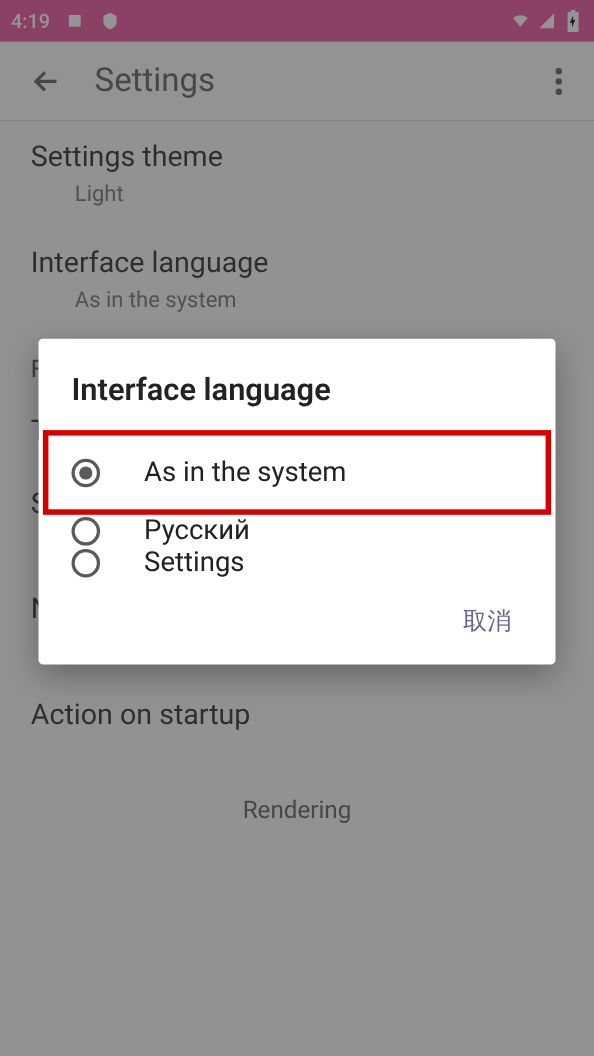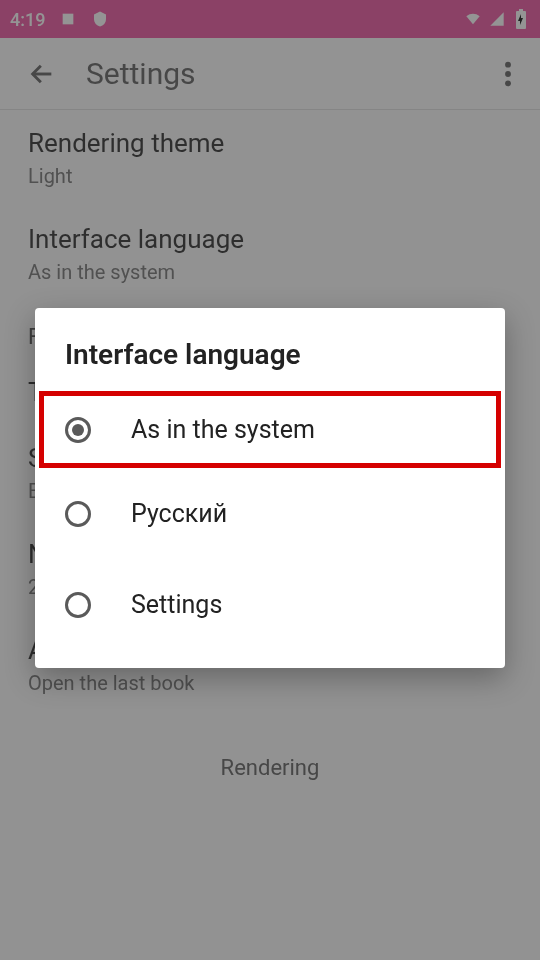--- a/index.html
+++ b/index.html
@@ -35,21 +35,21 @@
     .app-bar .more { color: #555; }
 
     
     .settings {
       padding: 0 2px;
     }
     .item {
       padding: 18px 26px;
     }
     .item .label { font-size: 26px; color: #1e1e1e; }
-    .item .value { font-size: 20px; color: #6a6a6a; margin-top: 6px; }
+    .item .value { font-size: 20px; color: #6a6a6a; margin-top: 6px; margin-left: 40px; }
     .section-head {
       padding: 22px 26px 10px;
       font-size: 22px;
       color: #444;
       font-weight: 400;
     }
     .section-head.center { text-align: center; color: #555; font-size: 22px; }
 
     
     .overlay {
@@ -70,21 +70,21 @@
     }
     .dialog-title {
       font-size: 28px;
       font-weight: 600;
       color: #222;
       padding: 0 30px 20px;
     }
     .radio-row {
       display: flex;
       align-items: center;
-      padding: 31px 30px;
+      padding: 0 30px;
       gap: 40px;
     }
     .radio-row.highlight {
       outline: 5px solid #d50000;
       outline-offset: -5px;
       margin: 0 4px;
       padding: 24px 26px;
     }
     .radio {
       width: 26px; height: 26px;
@@ -166,21 +166,21 @@
     <svg width="8" height="28" viewBox="0 0 6 24" fill="#555">
         <circle cx="3" cy="4" r="2.5"></circle>
         <circle cx="3" cy="12" r="2.5"></circle>
         <circle cx="3" cy="20" r="2.5"></circle>
       </svg>
   </span>
 </div>
 
 <div class="settings">
   <div class="item">
-    <div class="label">Rendering theme</div>
+    <div class="label">Settings theme</div>
     <div class="value">Light</div>
   </div>
   <div class="item">
     <div class="label">Interface language</div>
     <div class="value">As in the system</div>
   </div>
 
   <div class="section-head">F</div>
 
   <div class="item">
@@ -192,21 +192,20 @@
     <div class="value">B</div>
   </div>
 
   <div class="item">
     <div class="label">N</div>
     <div class="value">2</div>
   </div>
 
   <div class="item">
     <div class="label">Action on startup</div>
-    <div class="value">Open the last book</div>
   </div>
 
   <div style="height:20px"></div>
   <div class="section-head center">Rendering</div>
 </div>
 
 <div class="overlay">
   <div class="dialog">
     <div class="dialog-title">Interface language</div>
 
@@ -220,14 +219,17 @@
     <div class="radio-row">
       <span class="radio"></span>
       <span class="radio-label">Русский</span>
     </div>
 
     <div class="radio-row">
       <span class="radio"></span>
       <span class="radio-label">Settings</span>
     </div>
 
+    <div class="dialog-actions">
+      <button class="dialog-cancel">取消</button>
+    </div>
   </div>
 </div>
 
 </body></html>

